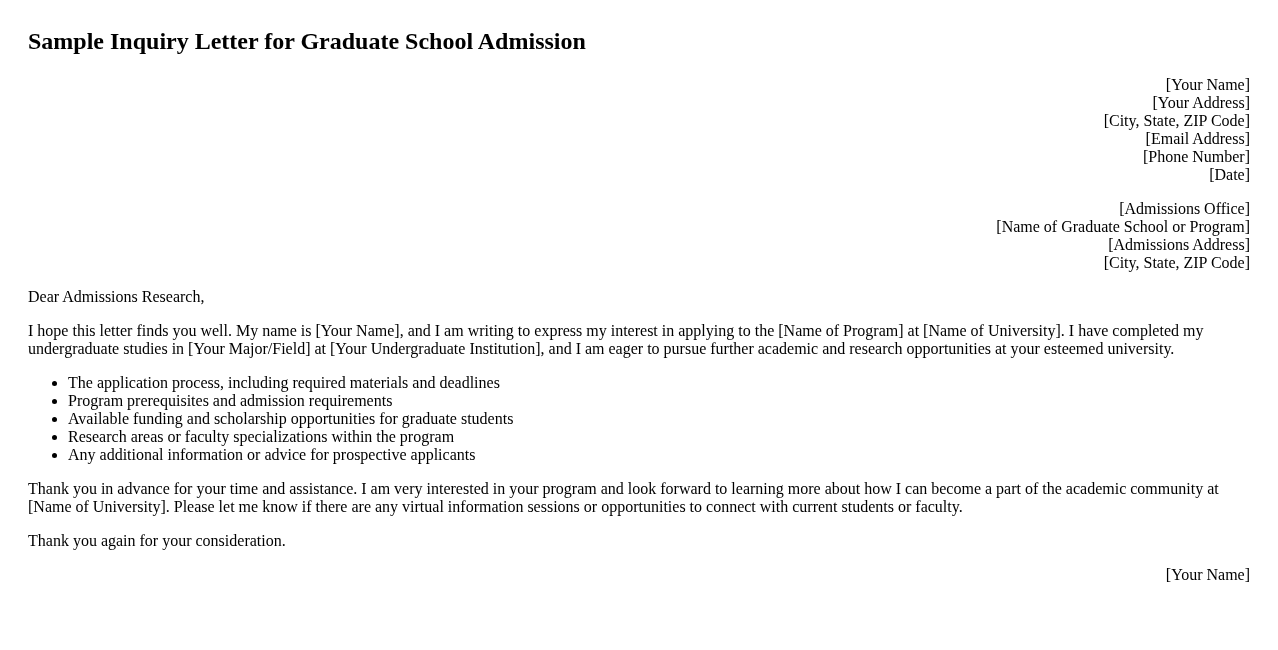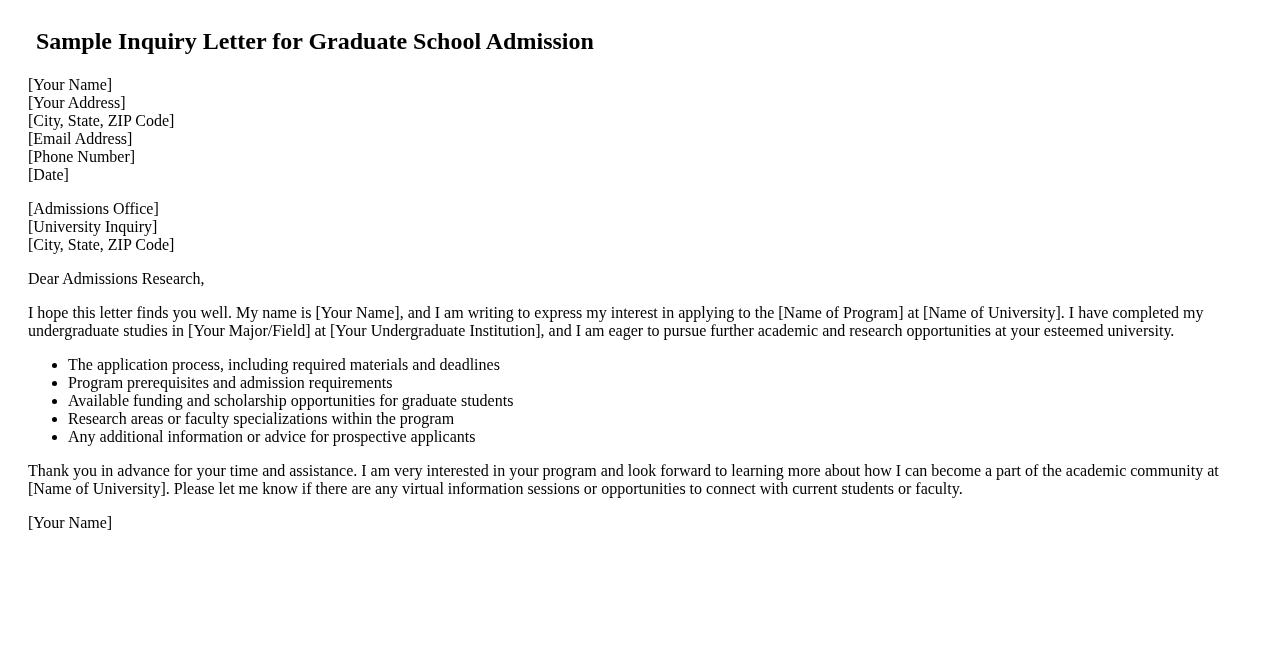--- a/index.html
+++ b/index.html
@@ -15,27 +15,28 @@
     font-size: 16px;
     line-height: 18px;
   }
   .page {
     padding: 27px 28px 0 28px;
   }
   .letter-title {
     font-size: 24px;
     line-height: 29px;
     font-weight: bold;
-    margin: 0 0 20px 8px;
+    margin: 0 0 20px 0;
   }
   .para {
     margin: 16px 0;
   }
   .para .line {
     white-space: nowrap;
+    text-align: right;
   }
   .body-text {
     
   }
   ul.info-list {
     margin: 16px 0;
     padding-left: 40px;
     list-style-type: disc;
   }
   ul.info-list li {
@@ -54,37 +55,39 @@
     <div class="line">[Your Name]</div>
     <div class="line">[Your Address]</div>
     <div class="line">[City, State, ZIP Code]</div>
     <div class="line">[Email Address]</div>
     <div class="line">[Phone Number]</div>
     <div class="line">[Date]</div>
   </div>
 
   <div class="para">
     <div class="line">[Admissions Office]</div>
-    <div class="line">[University Inquiry]</div>
+    <div class="line">[Name of Graduate School or Program]</div>
+    <div class="line">[Admissions Address]</div>
     <div class="line">[City, State, ZIP Code]</div>
   </div>
 
   <div class="para">Dear Admissions Research,</div>
 
   <div class="para body-text">I hope this letter finds you well. My name is [Your Name], and I am writing to express my interest in applying to the [Name of Program] at [Name of University]. I have completed my undergraduate studies in [Your Major/Field] at [Your Undergraduate Institution], and I am eager to pursue further academic and research opportunities at your esteemed university.</div>
 
 
   <ul class="info-list">
     <li>The application process, including required materials and deadlines</li>
     <li>Program prerequisites and admission requirements</li>
     <li>Available funding and scholarship opportunities for graduate students</li>
     <li>Research areas or faculty specializations within the program</li>
     <li>Any additional information or advice for prospective applicants</li>
   </ul>
 
   <div class="para body-text">Thank you in advance for your time and assistance. I am very interested in your program and look forward to learning more about how I can become a part of the academic community at [Name of University]. Please let me know if there are any virtual information sessions or opportunities to connect with current students or faculty.</div>
 
+  <div class="para body-text">Thank you again for your consideration.</div>
 
   <div class="para">
     <div class="line">[Your Name]</div>
   </div>
 
 </div>
 
 </body></html>

